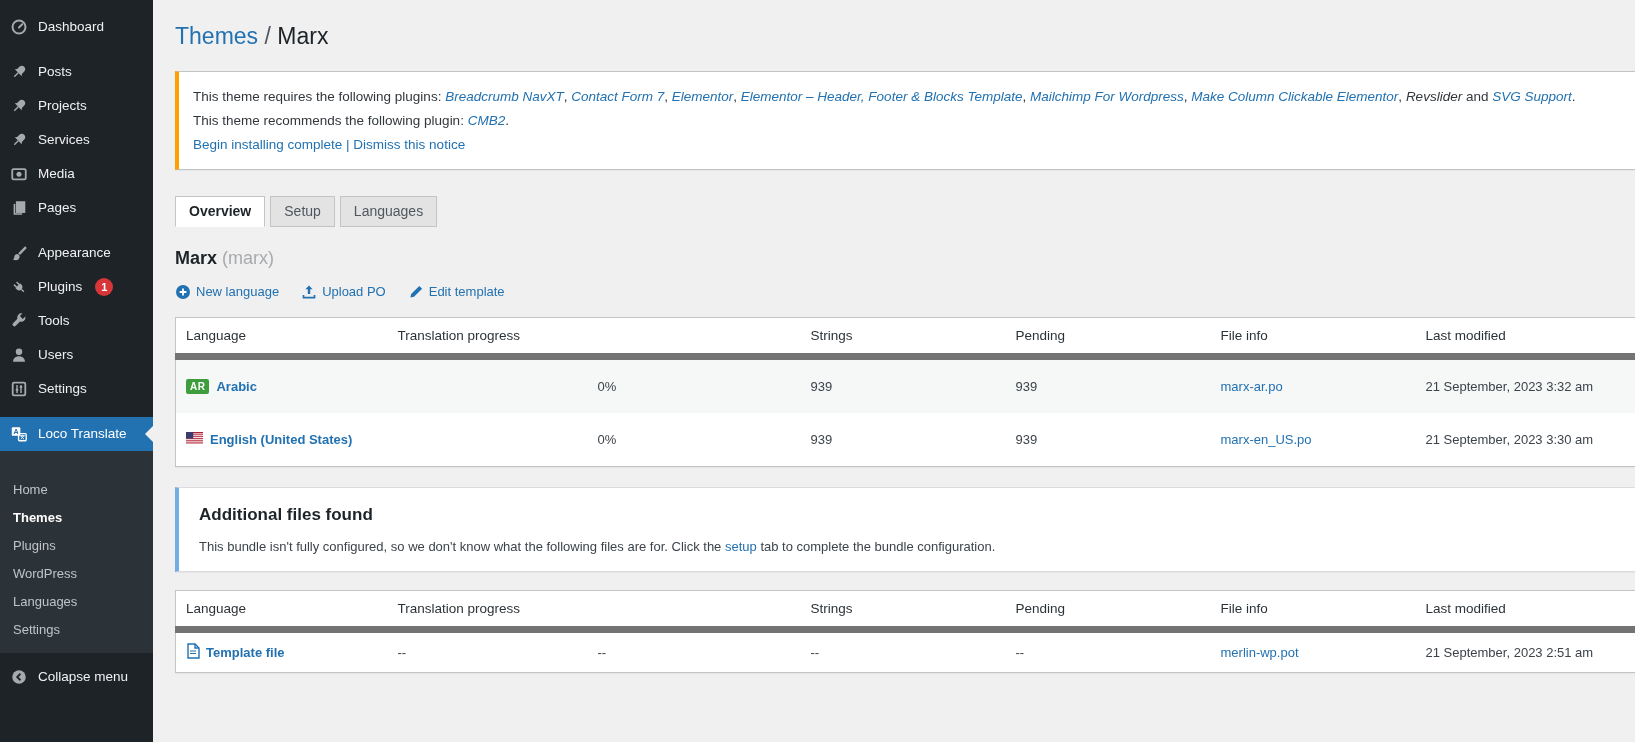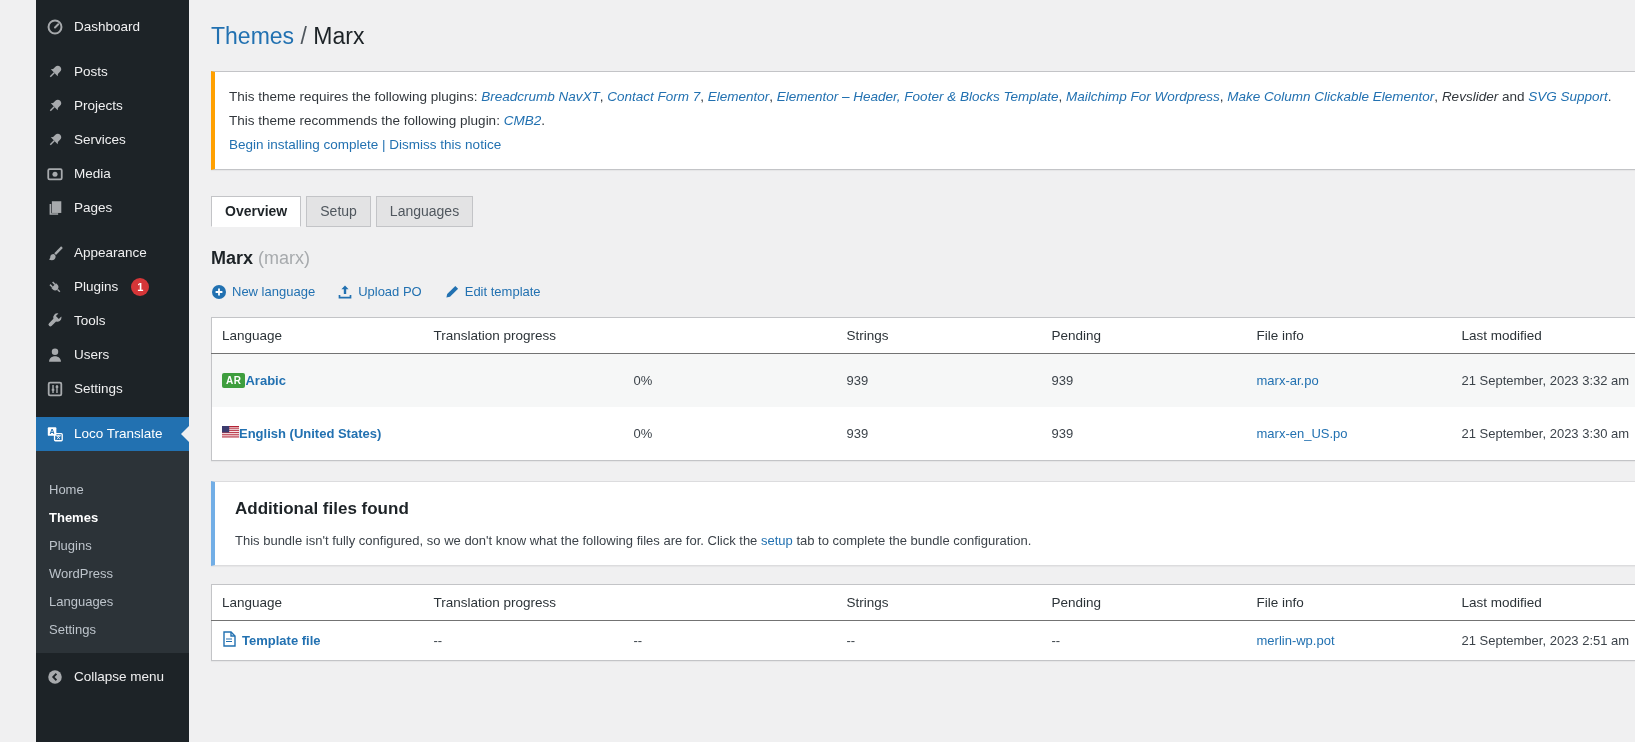--- a/index.html
+++ b/index.html
@@ -10,21 +10,20 @@
     font-size: 13px;
     color: #3c434a;
     display: flex;
   }
   
   .sidebar {
     width: 153px; min-width: 153px; height: 742px;
     background: #1d2327; color: #f0f0f1;
     display: flex; flex-direction: column;
     font-size: 13.5px;
-    margin-left: 36px;
   }
   .menu-top { padding-top: 10px; }
   .menu-item {
     display: flex; align-items: center; gap: 9px;
     padding: 7px 8px 7px 9px; cursor: pointer; position: relative;
     color: #f0f0f1; line-height: 20px;
   }
   .menu-item .mi-icon { width: 20px; height: 20px; color: #a7aaad; flex: none; display: flex; align-items: center; justify-content: center; }
   .menu-item.active { background: #2271b1; color: #fff; }
   .menu-item.active .mi-icon { color: #fff; }
@@ -73,26 +72,26 @@
   .action-link { color: #2271b1; cursor: pointer; display: inline-flex; align-items: flex-start; gap: 5px; font-size: 13px; }
   .action-link svg { flex: none; }
   
   table.loco-table {
     margin-top: 14px; width: 1520px; table-layout: fixed;
     border-collapse: collapse; background: #fff;
     border: 1px solid #c3c4c7; box-shadow: 0 1px 1px rgba(0,0,0,.04);
   }
   .loco-table th {
     text-align: left; font-weight: 400; color: #2c3338; font-size: 13.5px;
-    padding: 10px; border-bottom: 1px solid #737373;
+    padding: 10px; border-bottom: 7px solid #737373;
   }
   .loco-table td { padding: 10px; font-size: 13px; color: #3c434a; vertical-align: middle; }
   .loco-table.rows-tall td { padding: 19px 10px; }
   tr.striped { background: #f6f7f7; }
-  .lang-cell { display: flex; align-items: center; }
+  .lang-cell { display: flex; align-items: center; gap: 7px; }
   .lang-link { color: #2271b1; font-weight: bold; cursor: pointer; }
   .file-link { color: #2271b1; cursor: pointer; }
   .lang-badge {
     background: #3e9e3e; color: #fff; font-size: 10px; font-weight: bold;
     padding: 2px 4px; border-radius: 2px; letter-spacing: .5px; line-height: 11px;
   }
   .progress-track { width: 186px; height: 20px; background: #dcdcde; border-radius: 2px; overflow: hidden; }
   .progress-fill { height: 100%; background: #2271b1; width: 0; }
   .muted-cell { color: #50575e; }
   

